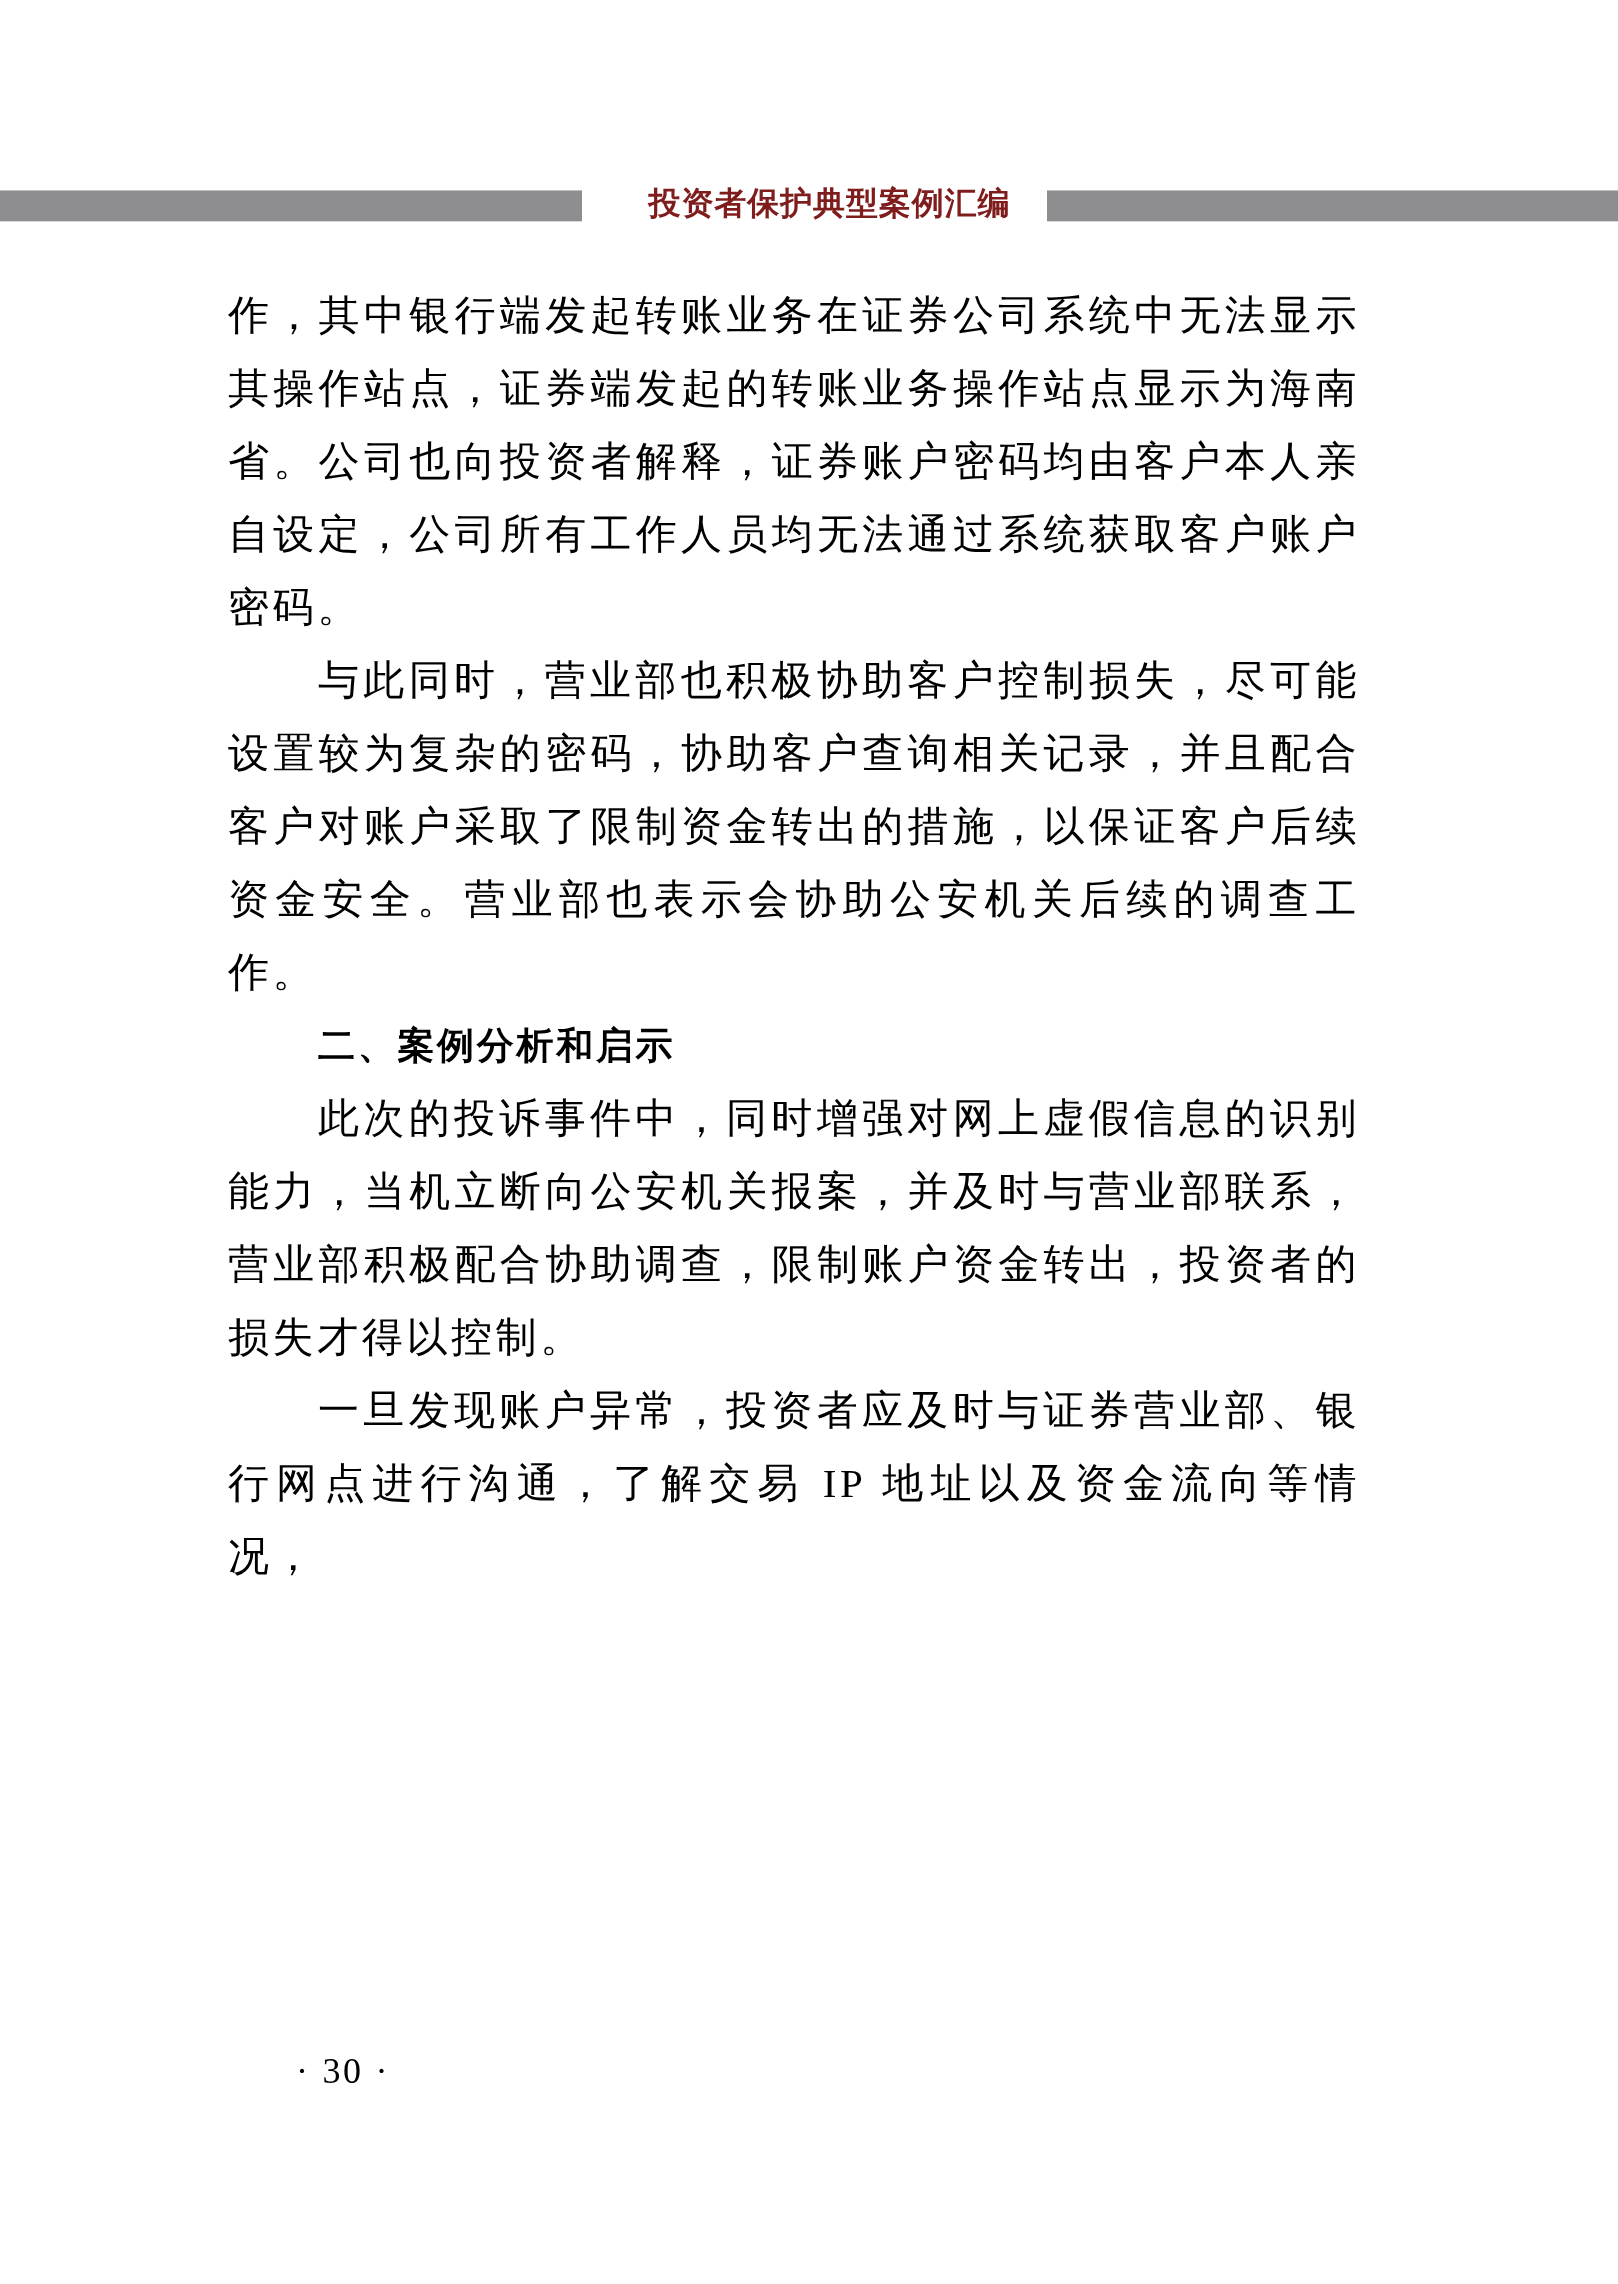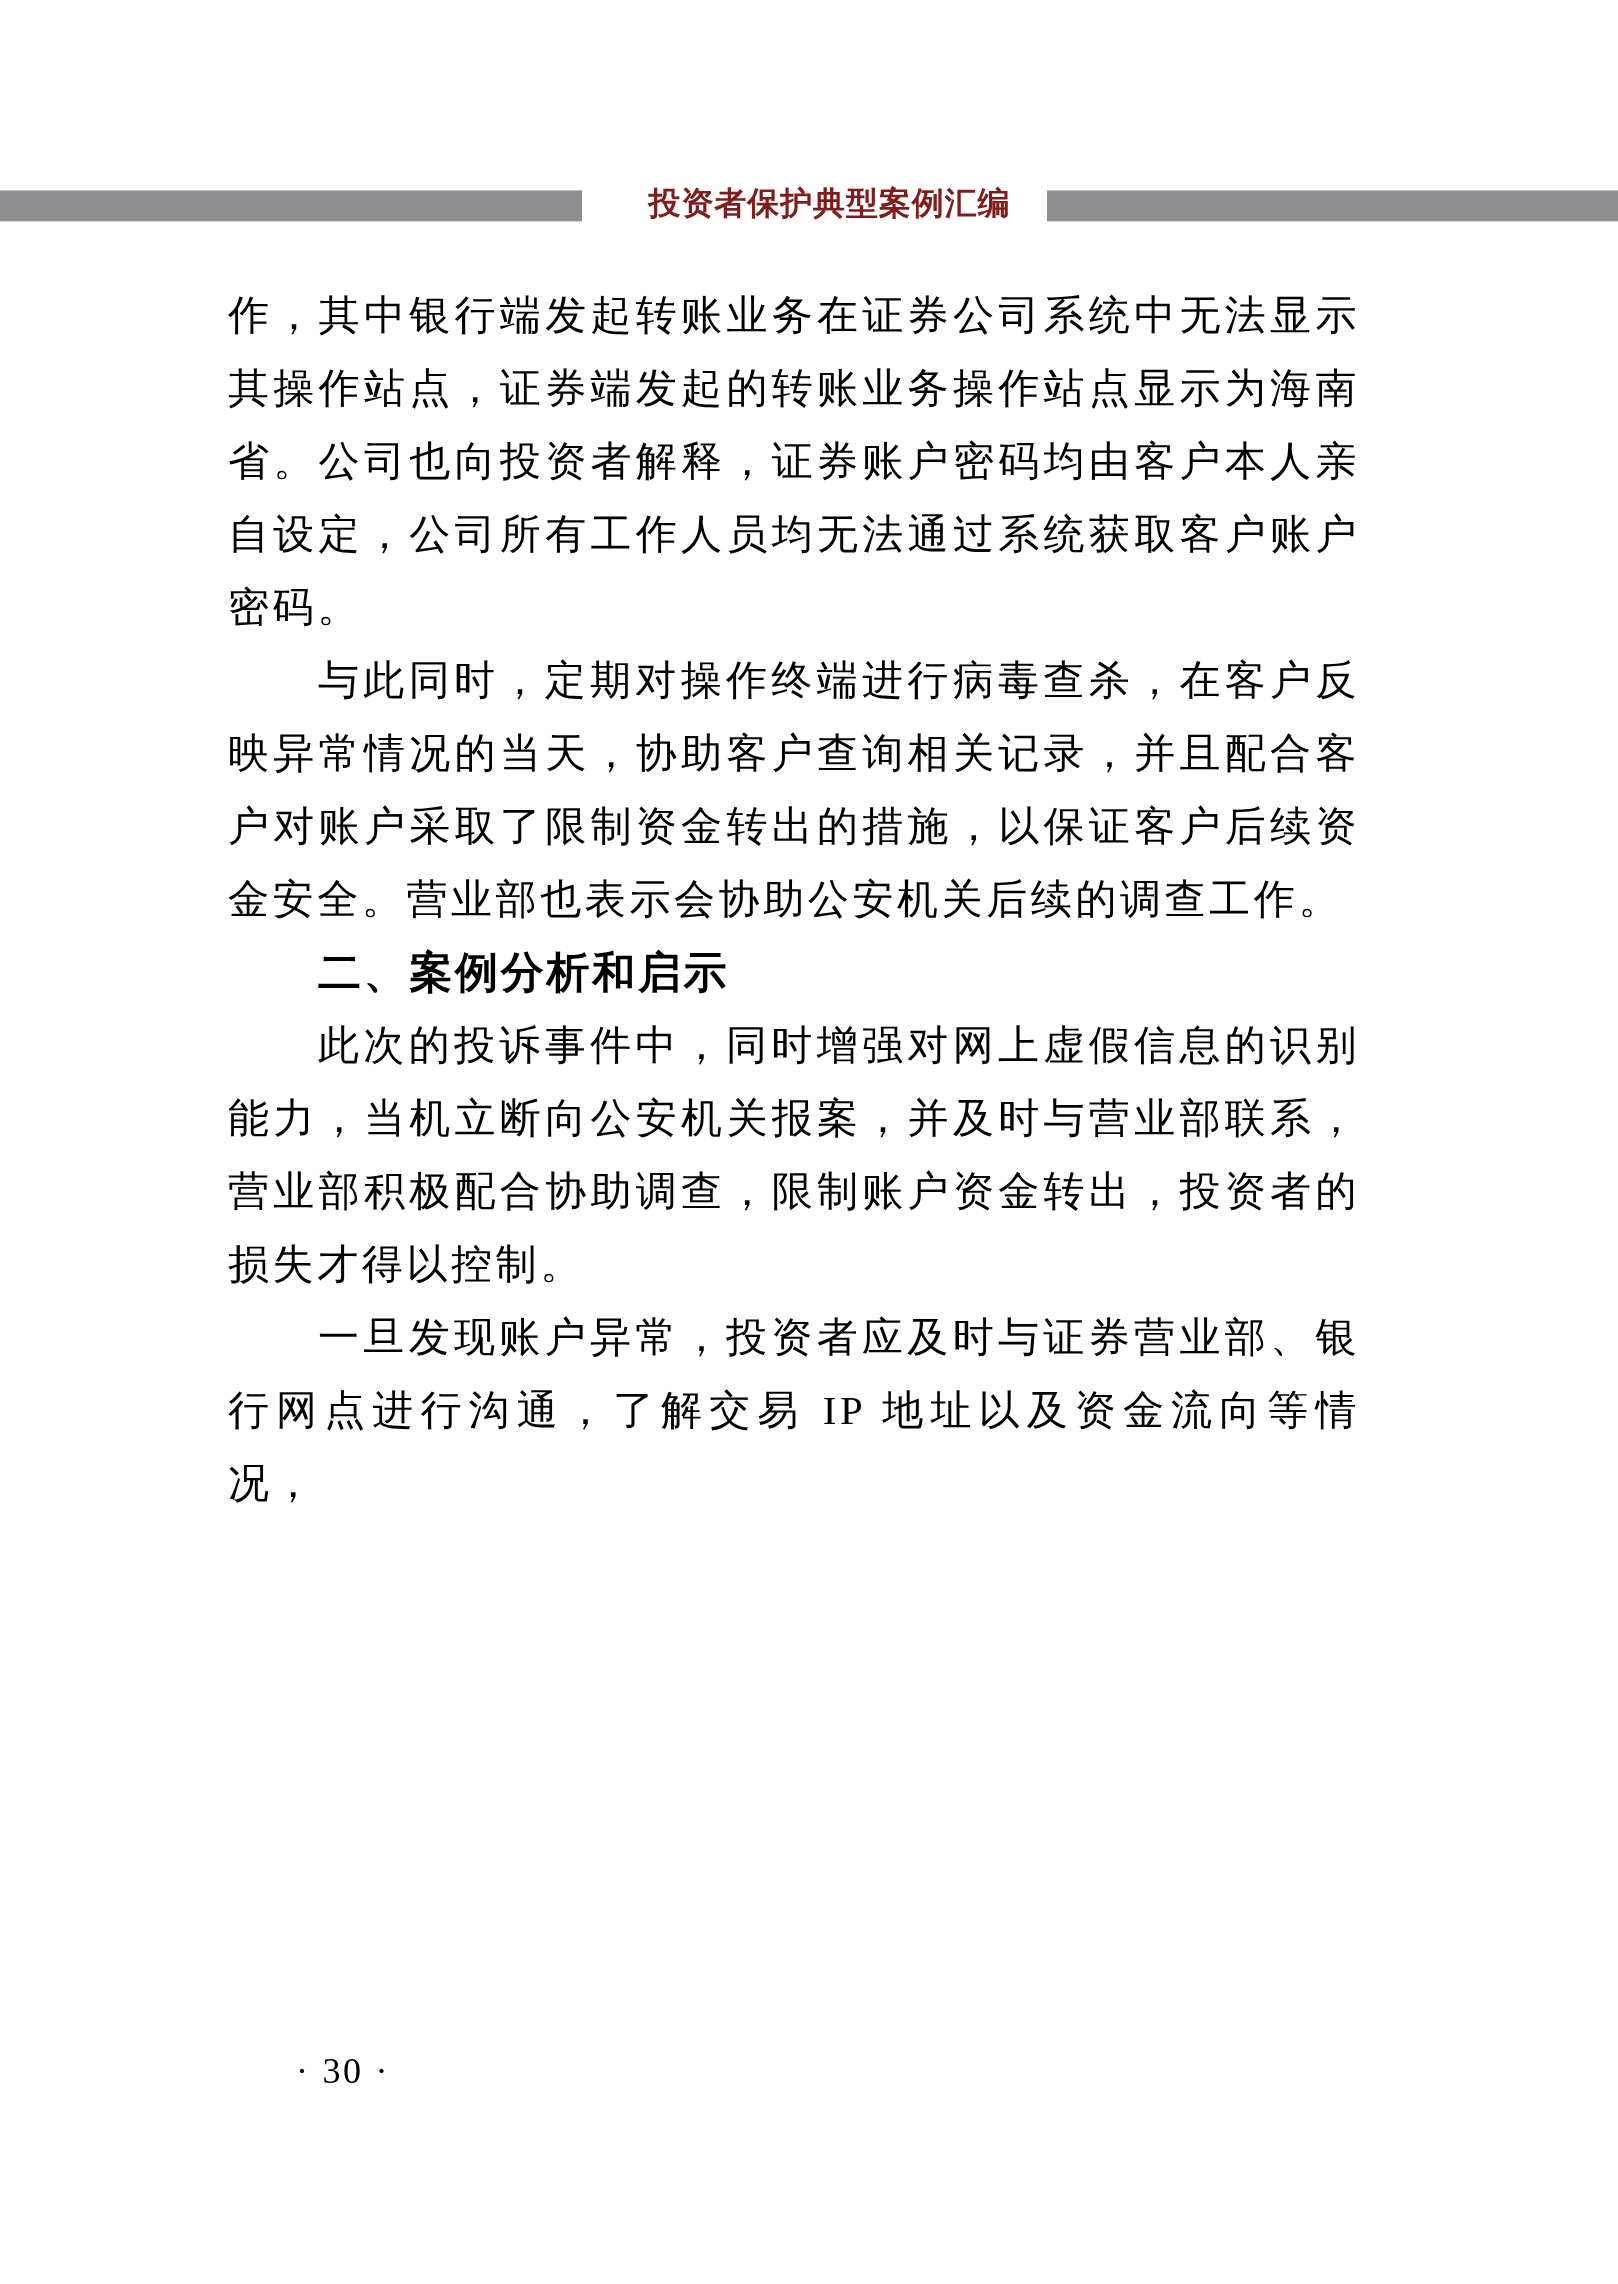--- a/index.html
+++ b/index.html
@@ -51,21 +51,21 @@
     letter-spacing: 3.6px;
     text-align: justify;
   }
   .content p { margin: 0; padding: 0; }
   .para-indent { text-indent: 90px; }
   .section-heading {
     margin: 0;
     padding: 0;
     font-family: "Liberation Sans", "DejaVu Sans", sans-serif;
     font-weight: 700;
-    font-size: 43px;
+    font-size: 37px;
     line-height: 73px;
     letter-spacing: 2.7px;
     text-indent: 90px;
     text-align: left;
   }
 
   
   .page-number {
     position: absolute;
     left: 296px;
@@ -82,21 +82,21 @@
 <div>
 
   <div>
     <div class="hbar hbar-left"></div>
     <div class="running-title">投资者保护典型案例汇编</div>
     <div class="hbar hbar-right"></div>
   </div>
 
   <main class="content">
     <p class="para">作，其中银行端发起转账业务在证券公司系统中无法显示其操作站点，证券端发起的转账业务操作站点显示为海南省。公司也向投资者解释，证券账户密码均由客户本人亲自设定，公司所有工作人员均无法通过系统获取客户账户密码。</p>
-    <p class="para para-indent">与此同时，定期对操作终端进行病毒查杀，在客户反映异常情况的当天，协助客户查询相关记录，并且配合客户对账户采取了限制资金转出的措施，以保证客户后续资金安全。营业部也表示会协助公安机关后续的调查工作。</p>
+    <p class="para para-indent">与此同时，营业部也积极协助客户控制损失，尽可能设置较为复杂的密码，协助客户查询相关记录，并且配合客户对账户采取了限制资金转出的措施，以保证客户后续资金安全。营业部也表示会协助公安机关后续的调查工作。</p>
     <h2 class="section-heading">二、案例分析和启示</h2>
     <p class="para para-indent">此次的投诉事件中，同时增强对网上虚假信息的识别能力，当机立断向公安机关报案，并及时与营业部联系，营业部积极配合协助调查，限制账户资金转出，投资者的损失才得以控制。</p>
     <p class="para para-indent">一旦发现账户异常，投资者应及时与证券营业部、银行网点进行沟通，了解交易 IP 地址以及资金流向等情况，</p>
   </main>
 
   <div class="page-number">· 30 ·</div>
 
 </div>
 
 

